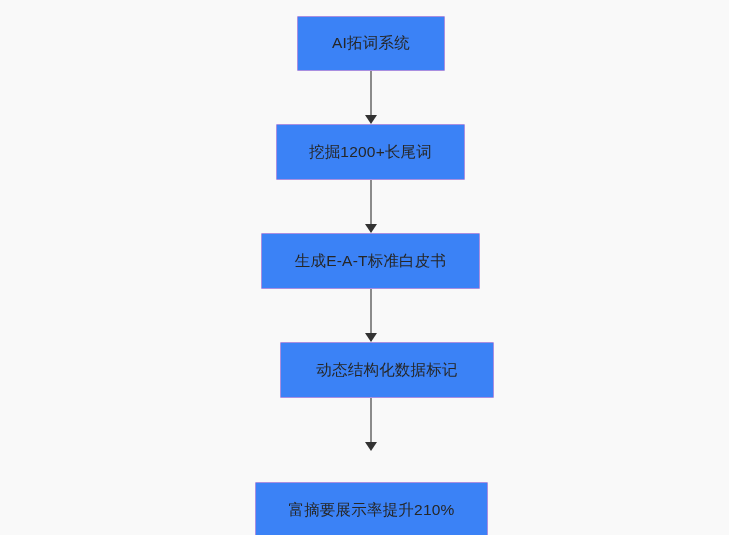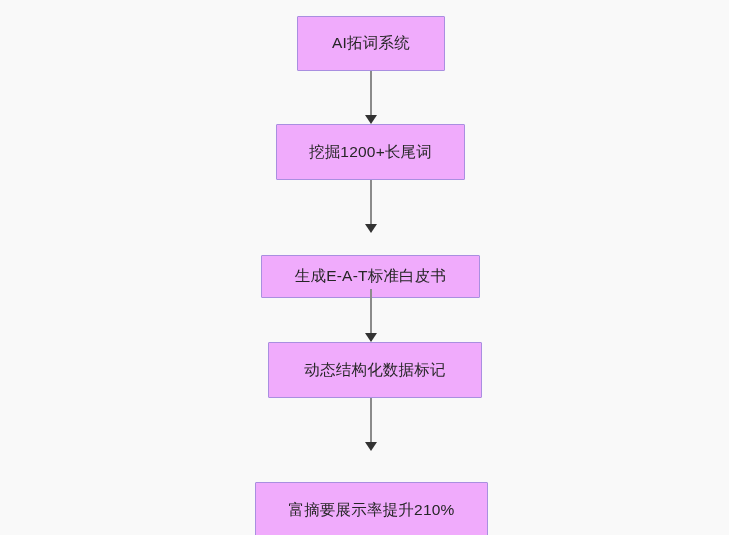--- a/index.html
+++ b/index.html
@@ -16,21 +16,21 @@
 
   #flowchart {
     position: relative;
     width: 729px;
     height: 535px;
   }
 
   .flow-node {
     position: absolute;
     box-sizing: border-box;
-    background: #f0abfc;
+    background: #3b82f6;
     border: 1.6px solid #a98fe0;
     border-radius: 1px;
     display: flex;
     align-items: center;
     justify-content: center;
     color: #262626;
     font-size: 15.5px;
     line-height: 1.2;
     letter-spacing: 0.2px;
     white-space: nowrap;
@@ -80,30 +80,30 @@
 
   <div class="flow-node" style="left:276px; top:124px; width:189px; height:56px;align-items:center;">
     <span class="node-label">挖掘1200+长尾词</span>
   </div>
 
   <div class="connector" style="left:364px; top:180px; height:53px;">
     <div class="line" style="height:45px;"></div>
     <div class="arrowhead"></div>
   </div>
 
-  <div class="flow-node" style="left:261px; top:233px; width:219px; height:43px;margin-top:22px;">
+  <div class="flow-node" style="left:261px; top:233px; width:219px; height:56px;">
     <span class="node-label">生成E-A-T标准白皮书</span>
   </div>
 
   <div class="connector" style="left:364px; top:289px; height:53px;">
     <div class="line" style="height:45px;"></div>
     <div class="arrowhead"></div>
   </div>
 
-  <div class="flow-node" style="left:268px; top:342px; width:214px; height:56px;">
+  <div class="flow-node" style="left:280px; top:342px; width:214px; height:56px;">
     <span class="node-label">动态结构化数据标记</span>
   </div>
 
   <div class="connector" style="left:364px; top:398px; height:53px;">
     <div class="line" style="height:45px;"></div>
     <div class="arrowhead"></div>
   </div>
 
   <div class="flow-node" style="left:255px; top:451px; width:233px; height:56px;margin-top:31px;">
     <span class="node-label">富摘要展示率提升210%</span>

